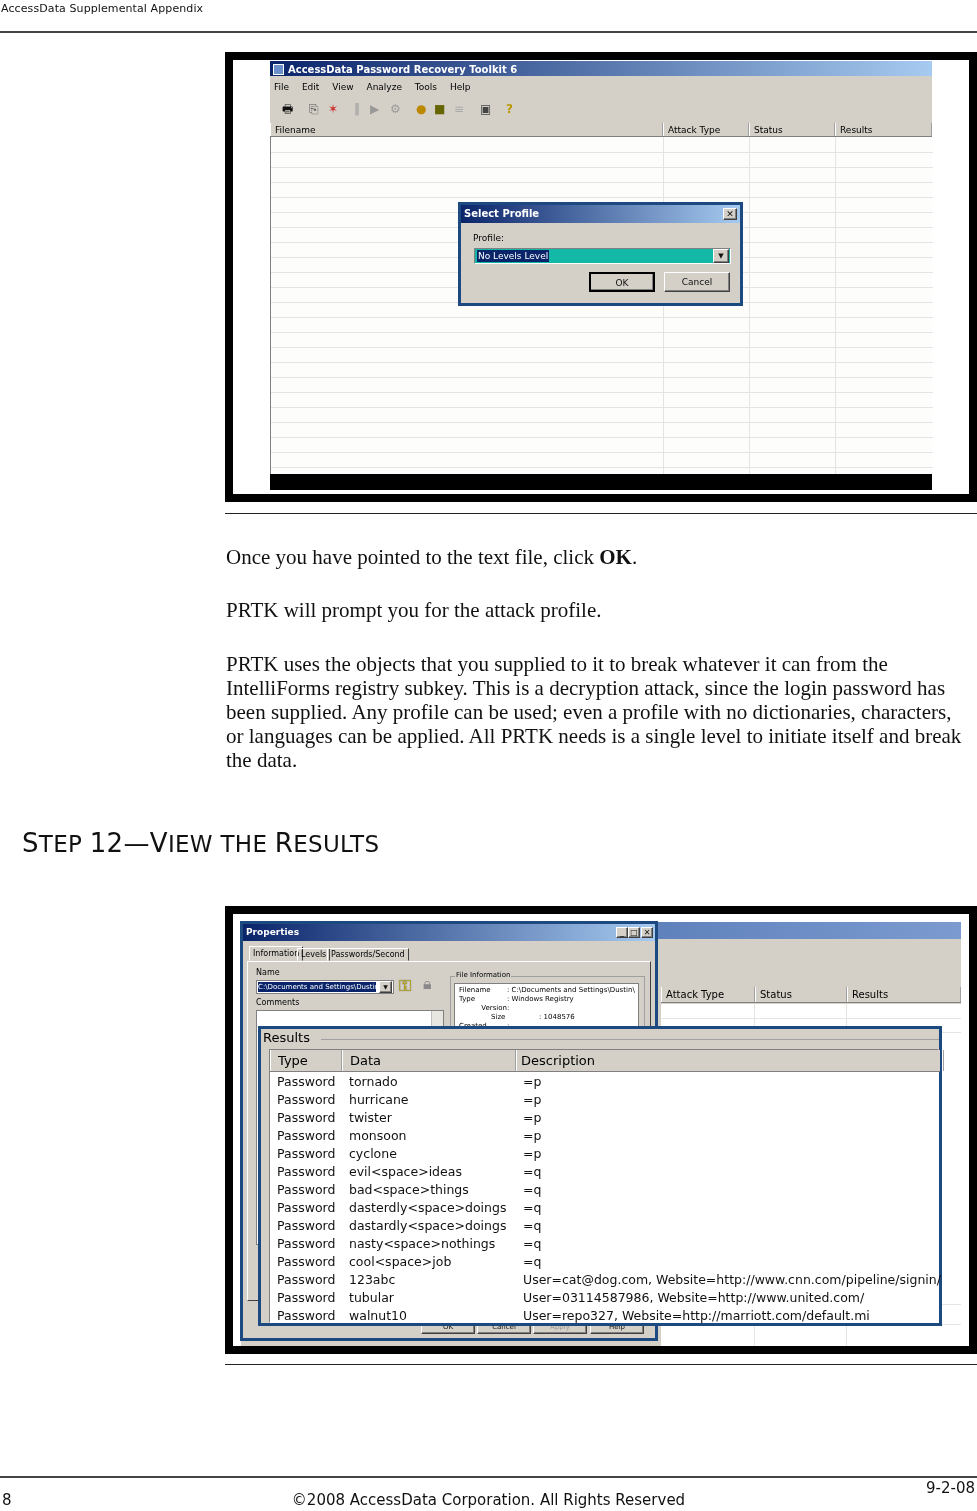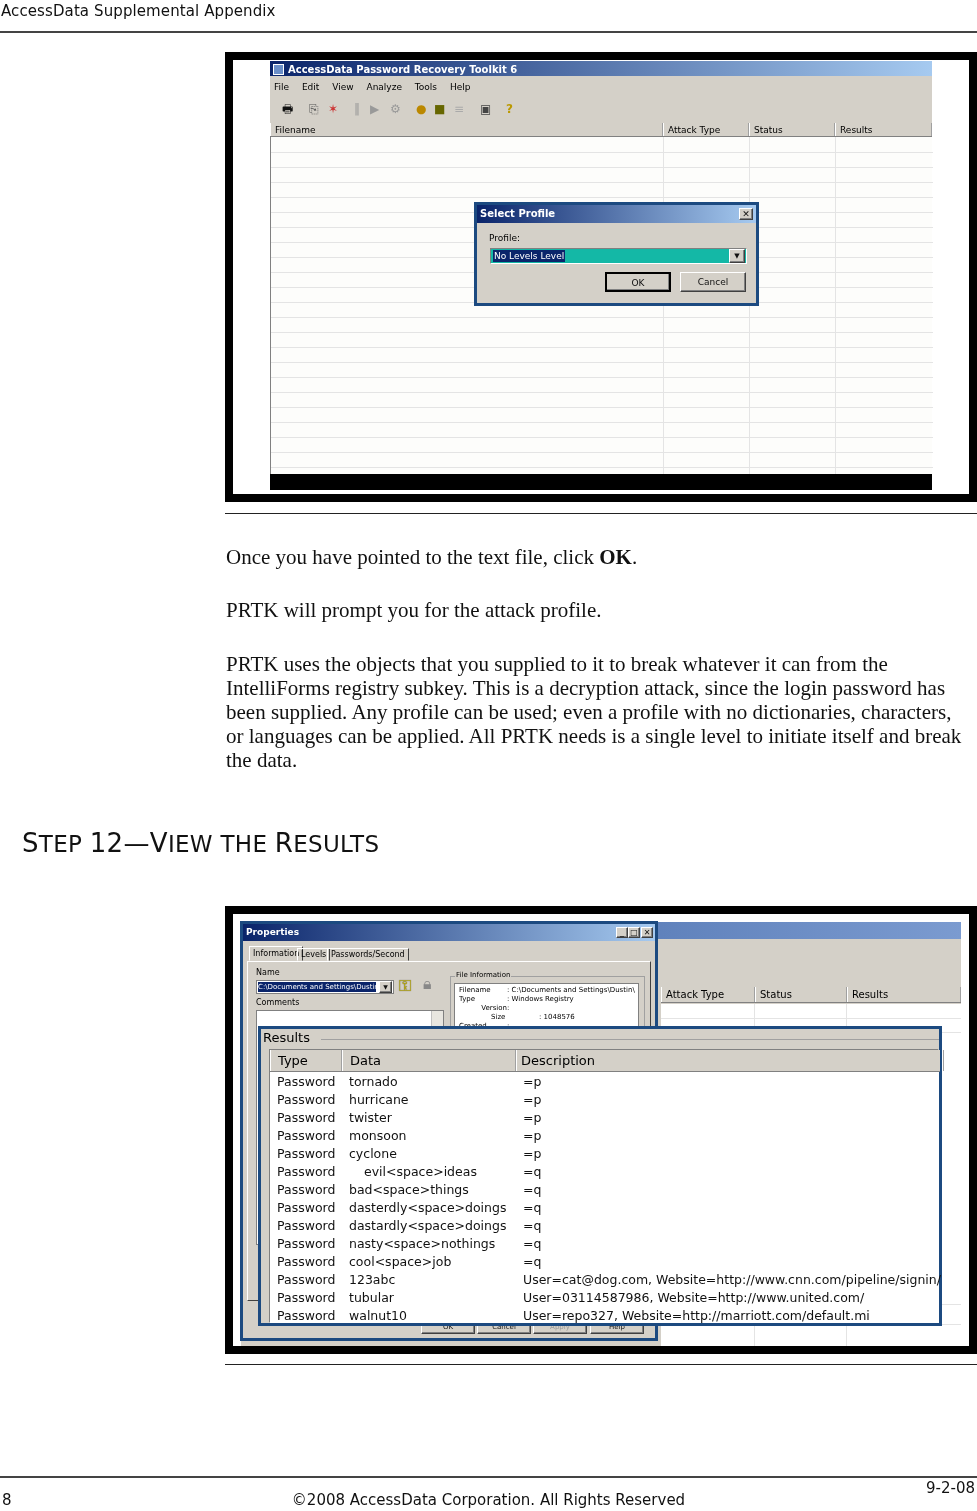--- a/index.html
+++ b/index.html
@@ -1,21 +1,21 @@
 <!DOCTYPE html>
 <html><head>
 <meta charset="utf-8">
 <style>
   * { box-sizing: border-box; margin: 0; padding: 0; }
   body { width: 977px; height: 1511px; background: #fff; position: relative; overflow: hidden; font-family: "DejaVu Sans", sans-serif; color: #111; }
   .abs { position: absolute; }
 
   
   .page-header { left: 0; top: 0; width: 977px; height: 33px; border-bottom: 2px solid #444; }
-  .page-header span { position: absolute; left: 1px; top: 2px; font-size: 15px; letter-spacing: 0.1px; }
+  .page-header span { position: absolute; left: 1px; top: 2px; font-size: 11px; letter-spacing: 0.1px; }
   .page-footer { left: 0; top: 1476px; width: 977px; border-top: 2px solid #444; height: 35px; font-size: 15px; }
   .page-footer .pg { position: absolute; left: 2px; top: 13px; }
   .page-footer .copy { position: absolute; left: 0; width: 977px; text-align: center; top: 13px; }
   .page-footer .date { position: absolute; right: 2px; top: 1px; }
 
   .rule { left: 225px; width: 752px; height: 0; border-top: 1px solid #222; }
 
   
   .para { left: 226px; width: 750px; font-family: "Liberation Serif", serif; font-size: 21px; line-height: 24px; color: #111; }
   .para b { font-weight: bold; }
@@ -110,21 +110,21 @@
       <div class="gridline-h" style="left:0; top:240px; width:662px;"></div>
       <div class="gridline-h" style="left:0; top:255px; width:662px;"></div>
       <div class="gridline-h" style="left:0; top:270px; width:662px;"></div>
       <div class="gridline-h" style="left:0; top:285px; width:662px;"></div>
       <div class="gridline-h" style="left:0; top:300px; width:662px;"></div>
       <div class="gridline-h" style="left:0; top:315px; width:662px;"></div>
       <div class="gridline-h" style="left:0; top:330px; width:662px;"></div>
     </div>
     <div class="abs" style="left:0; top:413px; width:662px; height:16px; background:#000;"></div>
 
-    <div class="abs" style="left:188px; top:141px; width:285px; height:104px; background:#d4d0c8; border:3px solid #1c4a80;margin-left:16px;">
+    <div class="abs" style="left:188px; top:141px; width:285px; height:104px; background:#d4d0c8; border:3px solid #1c4a80;">
       <div class="abs w-title" style="left:0; top:0; width:279px; height:18px; font-size:10px; line-height:18px; padding-left:3px;">
         <span>Select Profile</span>
       </div>
       <div class="btn95" style="left:262px; top:3px; width:14px; height:12px; font-size:9px; line-height:10px; font-weight:bold;">
         <span>✕</span>
       </div>
       <div class="abs w-font" style="left:12px; top:28px; font-size:9px;">Profile:</div>
       <div class="abs" style="left:13px; top:43px; width:257px; height:16px; background:#14b8a6; border:1px solid; border-color:#808080 #fff #fff #808080;">
         <span style="position:absolute; left:2px; top:1px; font-size:9px; line-height:12px; background:#0a246a; color:#fff; padding:0 1px;">No Levels Level</span>
         <div class="btn95" style="left:238px; top:0; width:16px; height:14px; font-size:7px; line-height:12px;">
@@ -246,21 +246,21 @@
             <span style="left:79px;">monsoon</span>
             <span style="left:253px;">=p</span>
           </div>
         <div class="results-row" style="top:73px;">
             <span style="left:7px;">Password</span>
             <span style="left:79px;">cyclone</span>
             <span style="left:253px;">=p</span>
           </div>
         <div class="results-row" style="top:91px;">
             <span style="left:7px;">Password</span>
-            <span style="left:94px;">evil&lt;space&gt;ideas</span>
+            <span style="left:79px;">evil&lt;space&gt;ideas</span>
             <span style="left:253px;">=q</span>
           </div>
         <div class="results-row" style="top:109px;">
             <span style="left:7px;">Password</span>
             <span style="left:79px;">bad&lt;space&gt;things</span>
             <span style="left:253px;">=q</span>
           </div>
         <div class="results-row" style="top:127px;">
             <span style="left:7px;">Password</span>
             <span style="left:79px;">dasterdly&lt;space&gt;doings</span>

